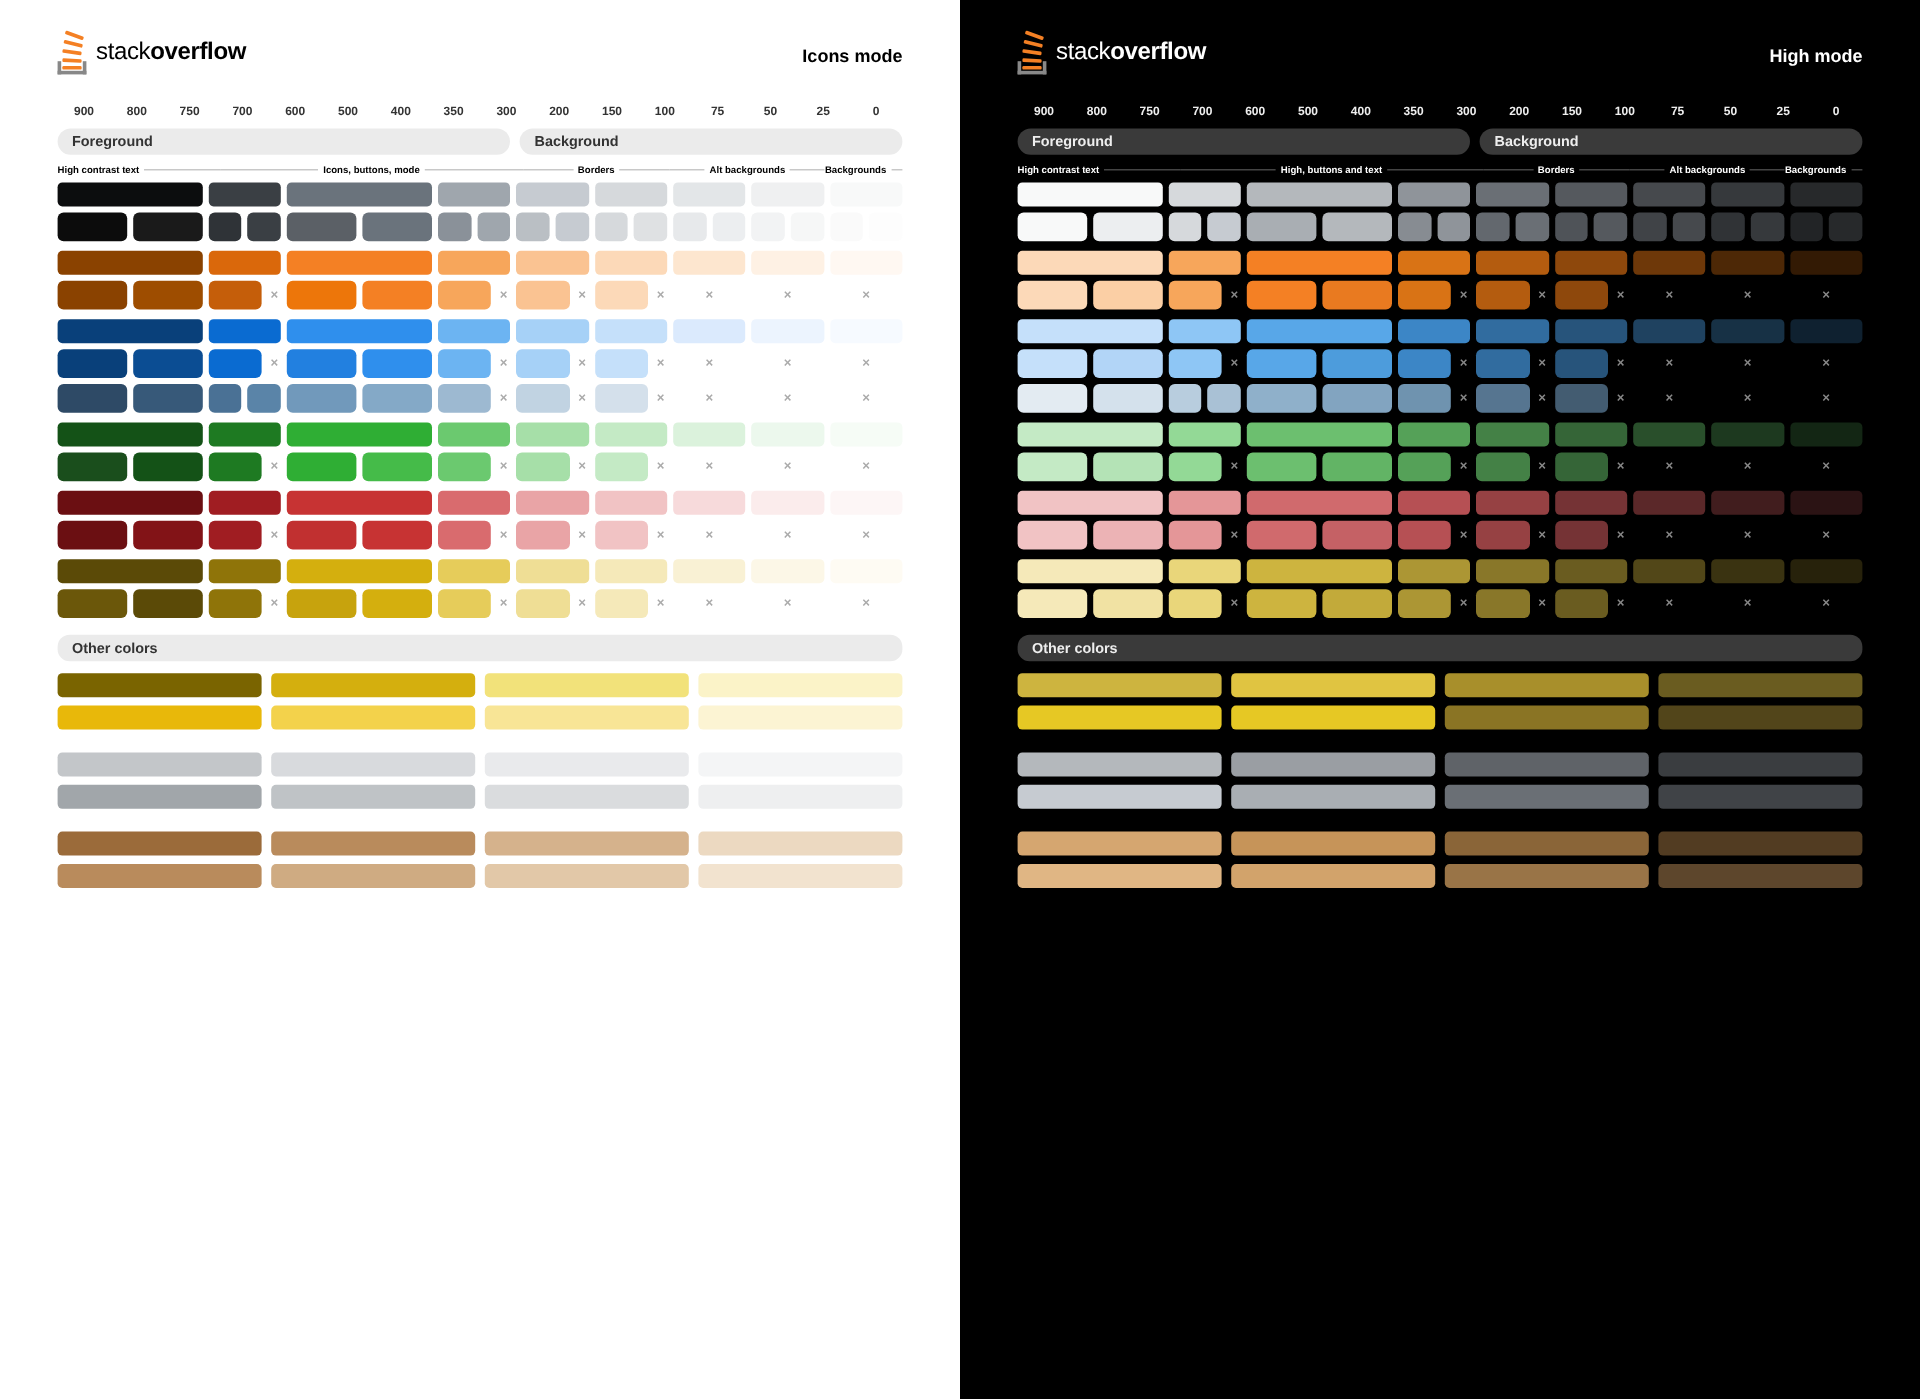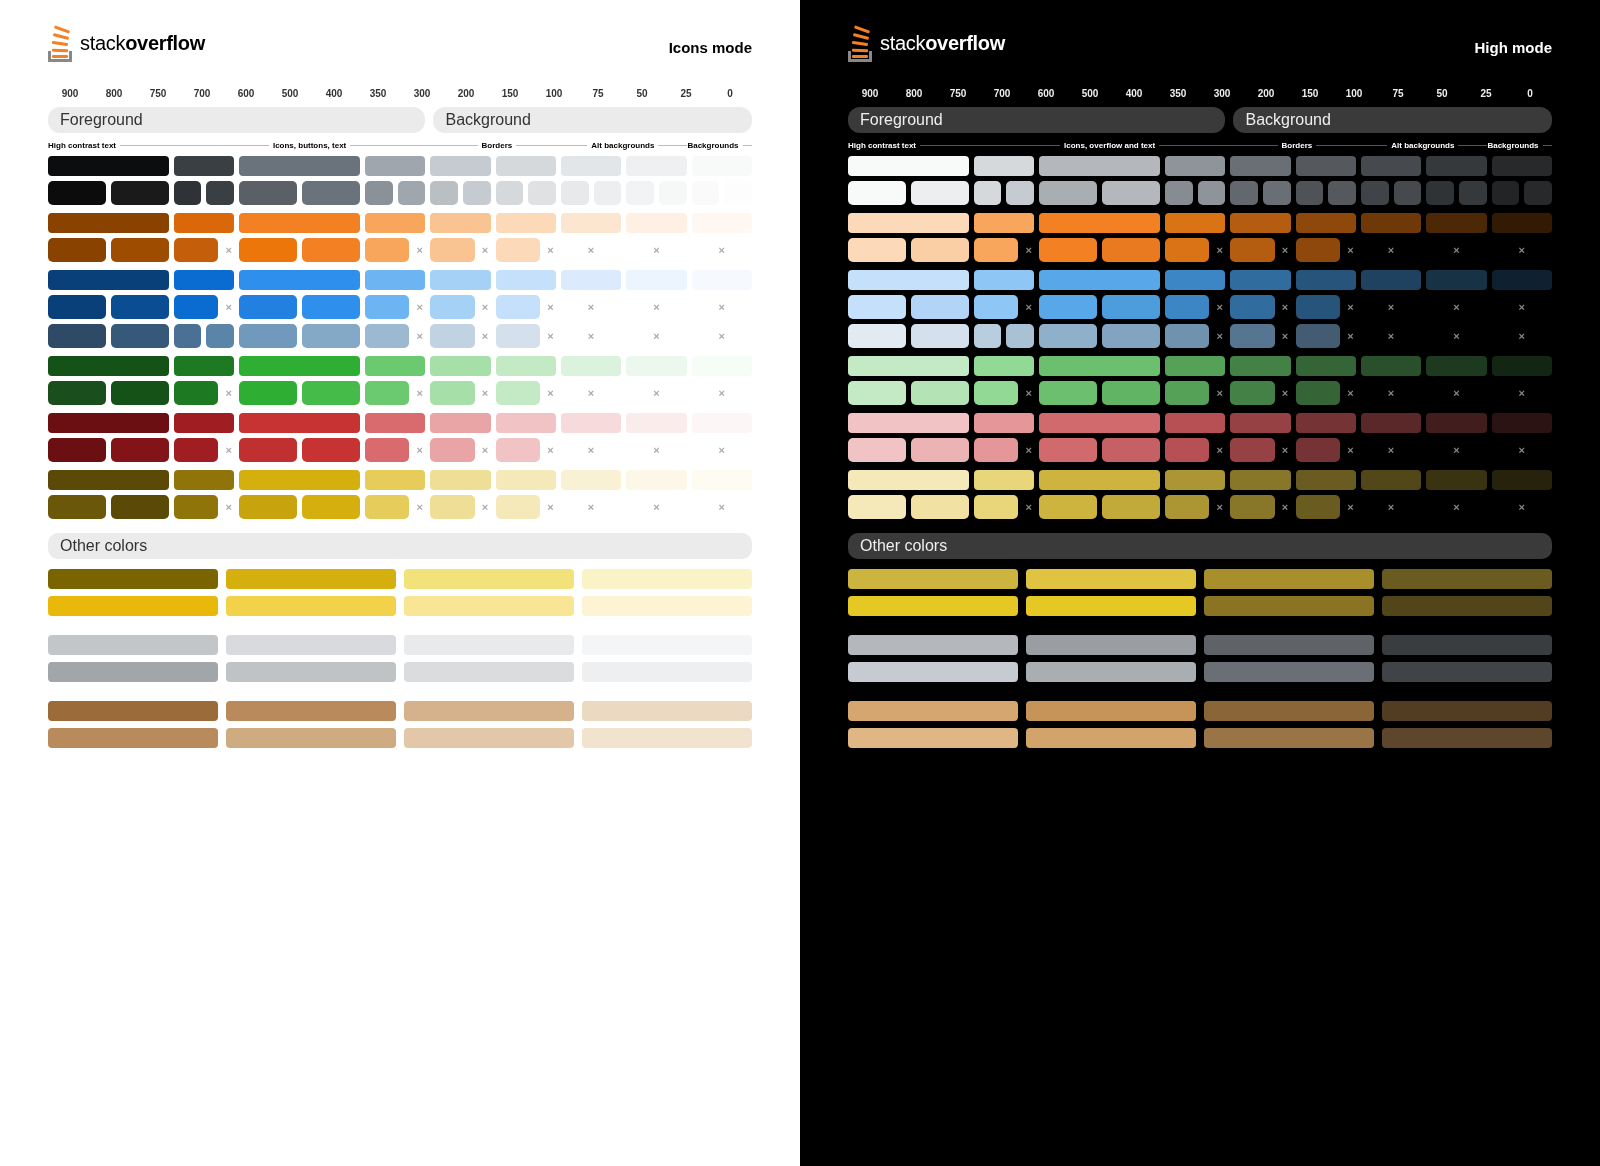--- a/index.html
+++ b/index.html
@@ -18,21 +18,21 @@
 .logo-text { font-size:20px; letter-spacing:-0.3px; }
 .logo-text b { font-weight:700; }
 .mode-label { font-weight:700; font-size:15px; }
 
 .steps { display:flex; font-size:10px; font-weight:600; margin-bottom:8px; }
 .step { flex:1; text-align:center; }
 .panel-light .steps { color:#333; }
 .panel-dark  .steps { color:#eee; }
 
 .section-heads { display:flex; gap:8px; margin:6px 0; }
-.pill { flex:1; font-size:16px; font-weight:400; padding:4px 12px; border-radius:12px; }
+.pill { flex:1; font-size:12px; font-weight:700; padding:4px 12px; border-radius:12px; }
 .panel-light .pill { background:#ebebeb; color:#333; }
 .panel-dark  .pill { background:#3a3a3a; color:#eee; }
 .pill-full { border-radius:10px; }
 
 .sublabels { display:flex; font-size:8px; font-weight:600; align-items:center; margin:8px 0 6px; white-space:nowrap; }
 .sub { display:flex; align-items:center; gap:4px; }
 .sub .line { height:1px; flex:1; }
 .panel-light .sub .line { background:#bbb; }
 .panel-dark  .sub .line { background:#555; }
 .sub-a{flex:2.1;} .sub-b{flex:3.9;} .sub-c{flex:1.9;} .sub-d{flex:2.0;} .sub-e{flex:1.0;}
@@ -99,21 +99,21 @@
     <div class="pill" style="flex:5">Background</div>
   </div>
 
   <div class="sublabels">
     <div class="sub sub-a">
         <span>High contrast text</span>
         <span class="line"></span>
       </div>
     <div class="sub sub-b">
         <span class="line"></span>
-        <span>Icons, buttons, text</span>
+        <span>Icons, buttons, mode</span>
         <span class="line"></span>
       </div>
     <div class="sub sub-c">
         <span class="line"></span>
         <span>Borders</span>
         <span class="line"></span>
       </div>
     <div class="sub sub-d">
         <span class="line"></span>
         <span>Alt backgrounds</span>
@@ -650,21 +650,21 @@
     <div class="pill" style="flex:5">Background</div>
   </div>
 
   <div class="sublabels">
     <div class="sub sub-a">
         <span>High contrast text</span>
         <span class="line"></span>
       </div>
     <div class="sub sub-b">
         <span class="line"></span>
-        <span>Icons, overflow and text</span>
+        <span>High, buttons and text</span>
         <span class="line"></span>
       </div>
     <div class="sub sub-c">
         <span class="line"></span>
         <span>Borders</span>
         <span class="line"></span>
       </div>
     <div class="sub sub-d">
         <span class="line"></span>
         <span>Alt backgrounds</span>

